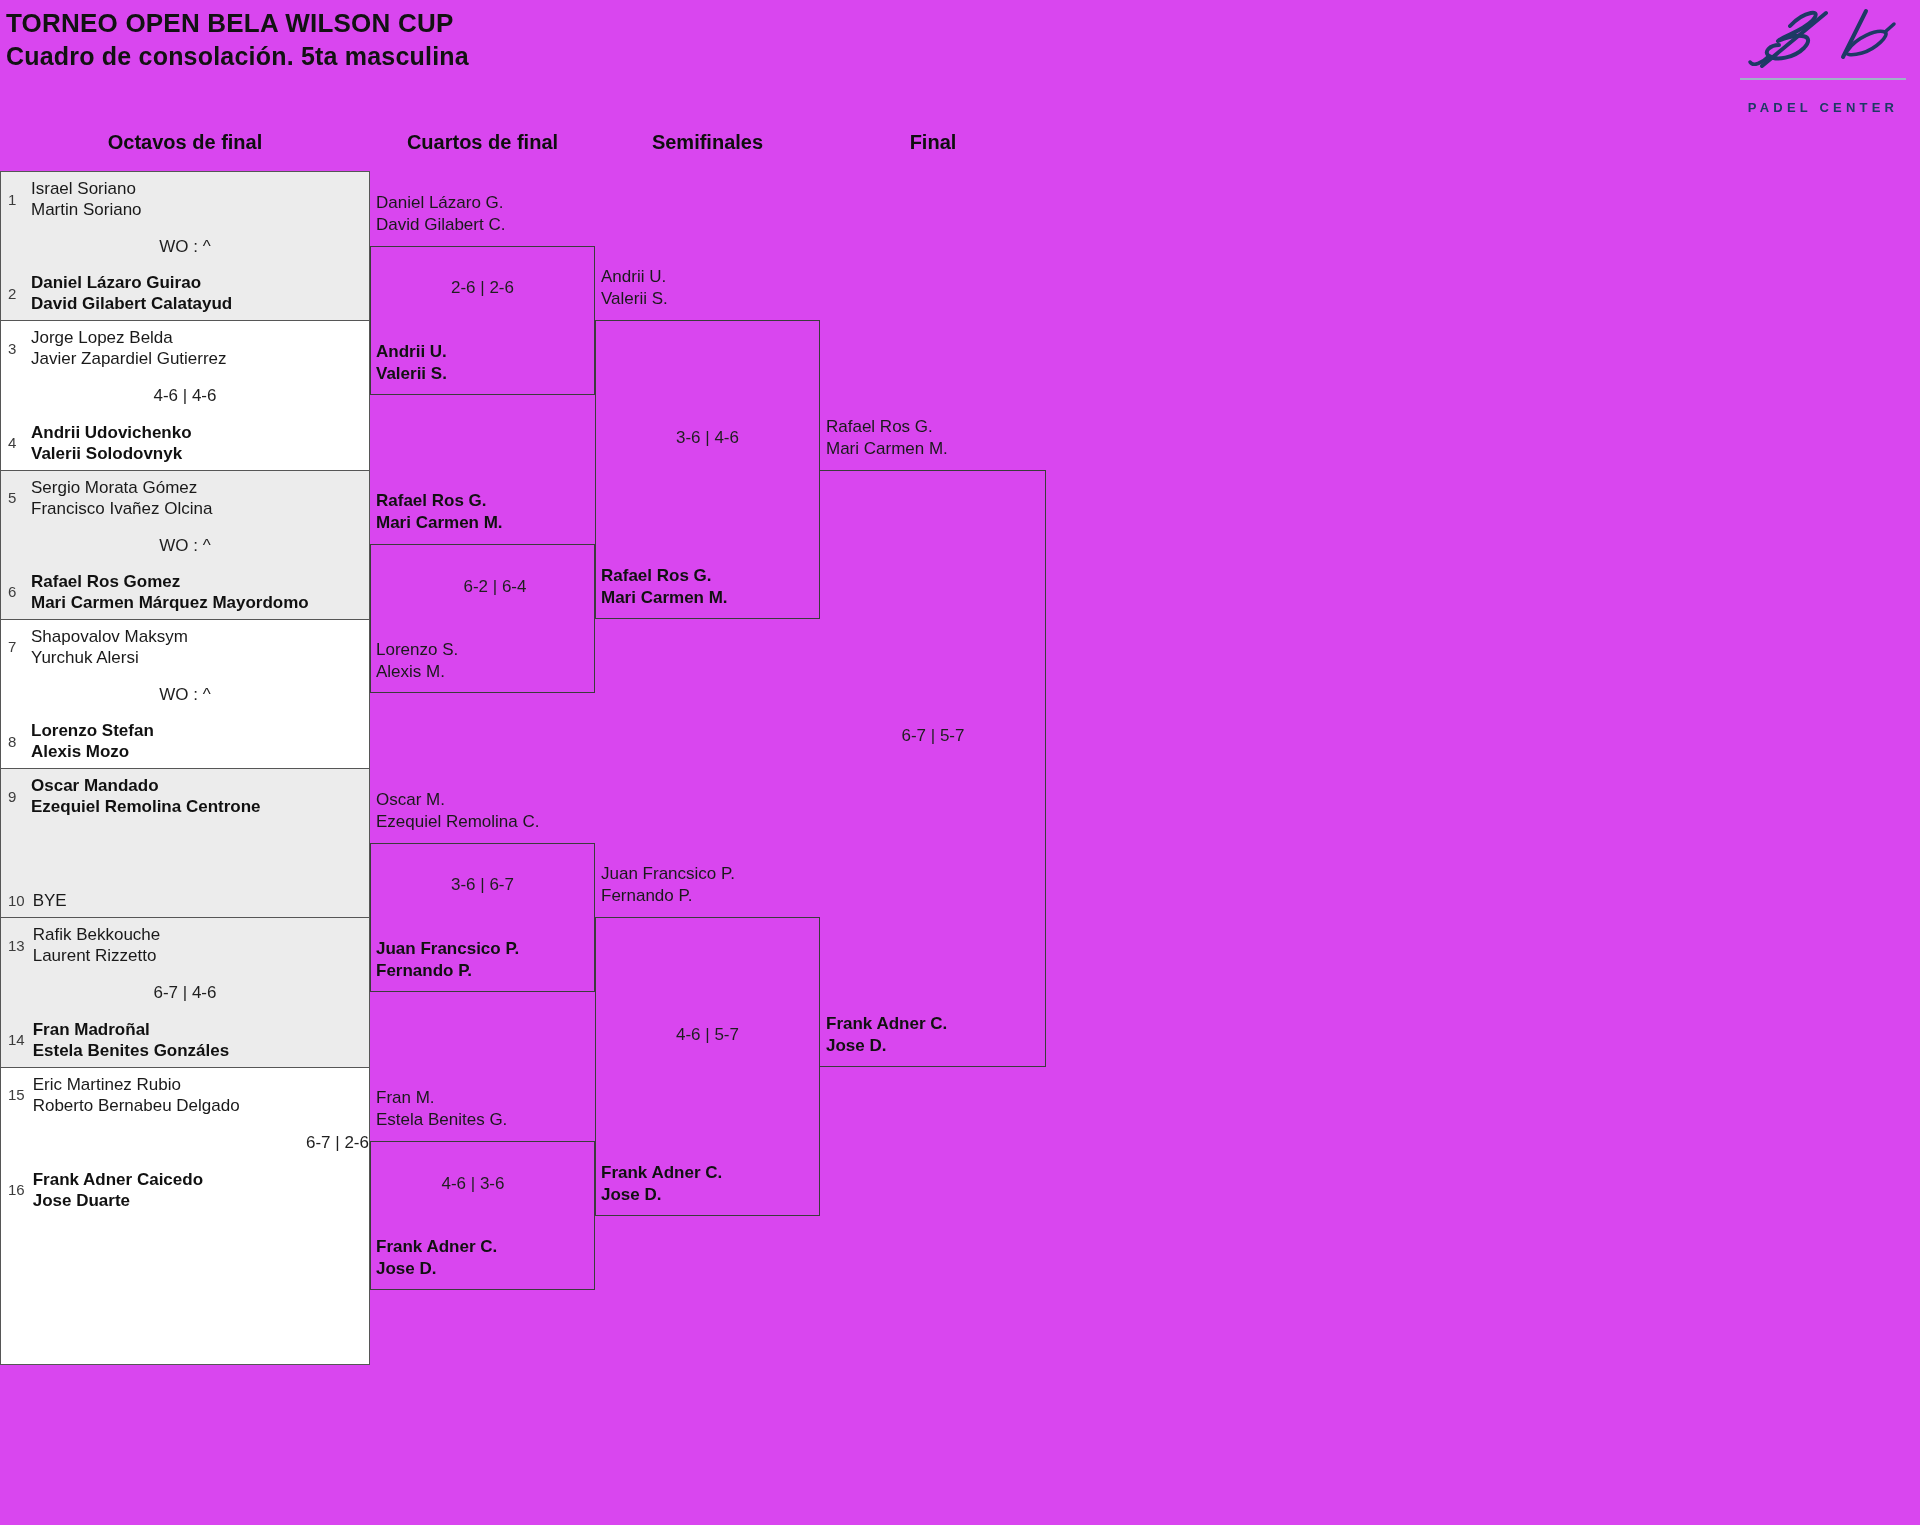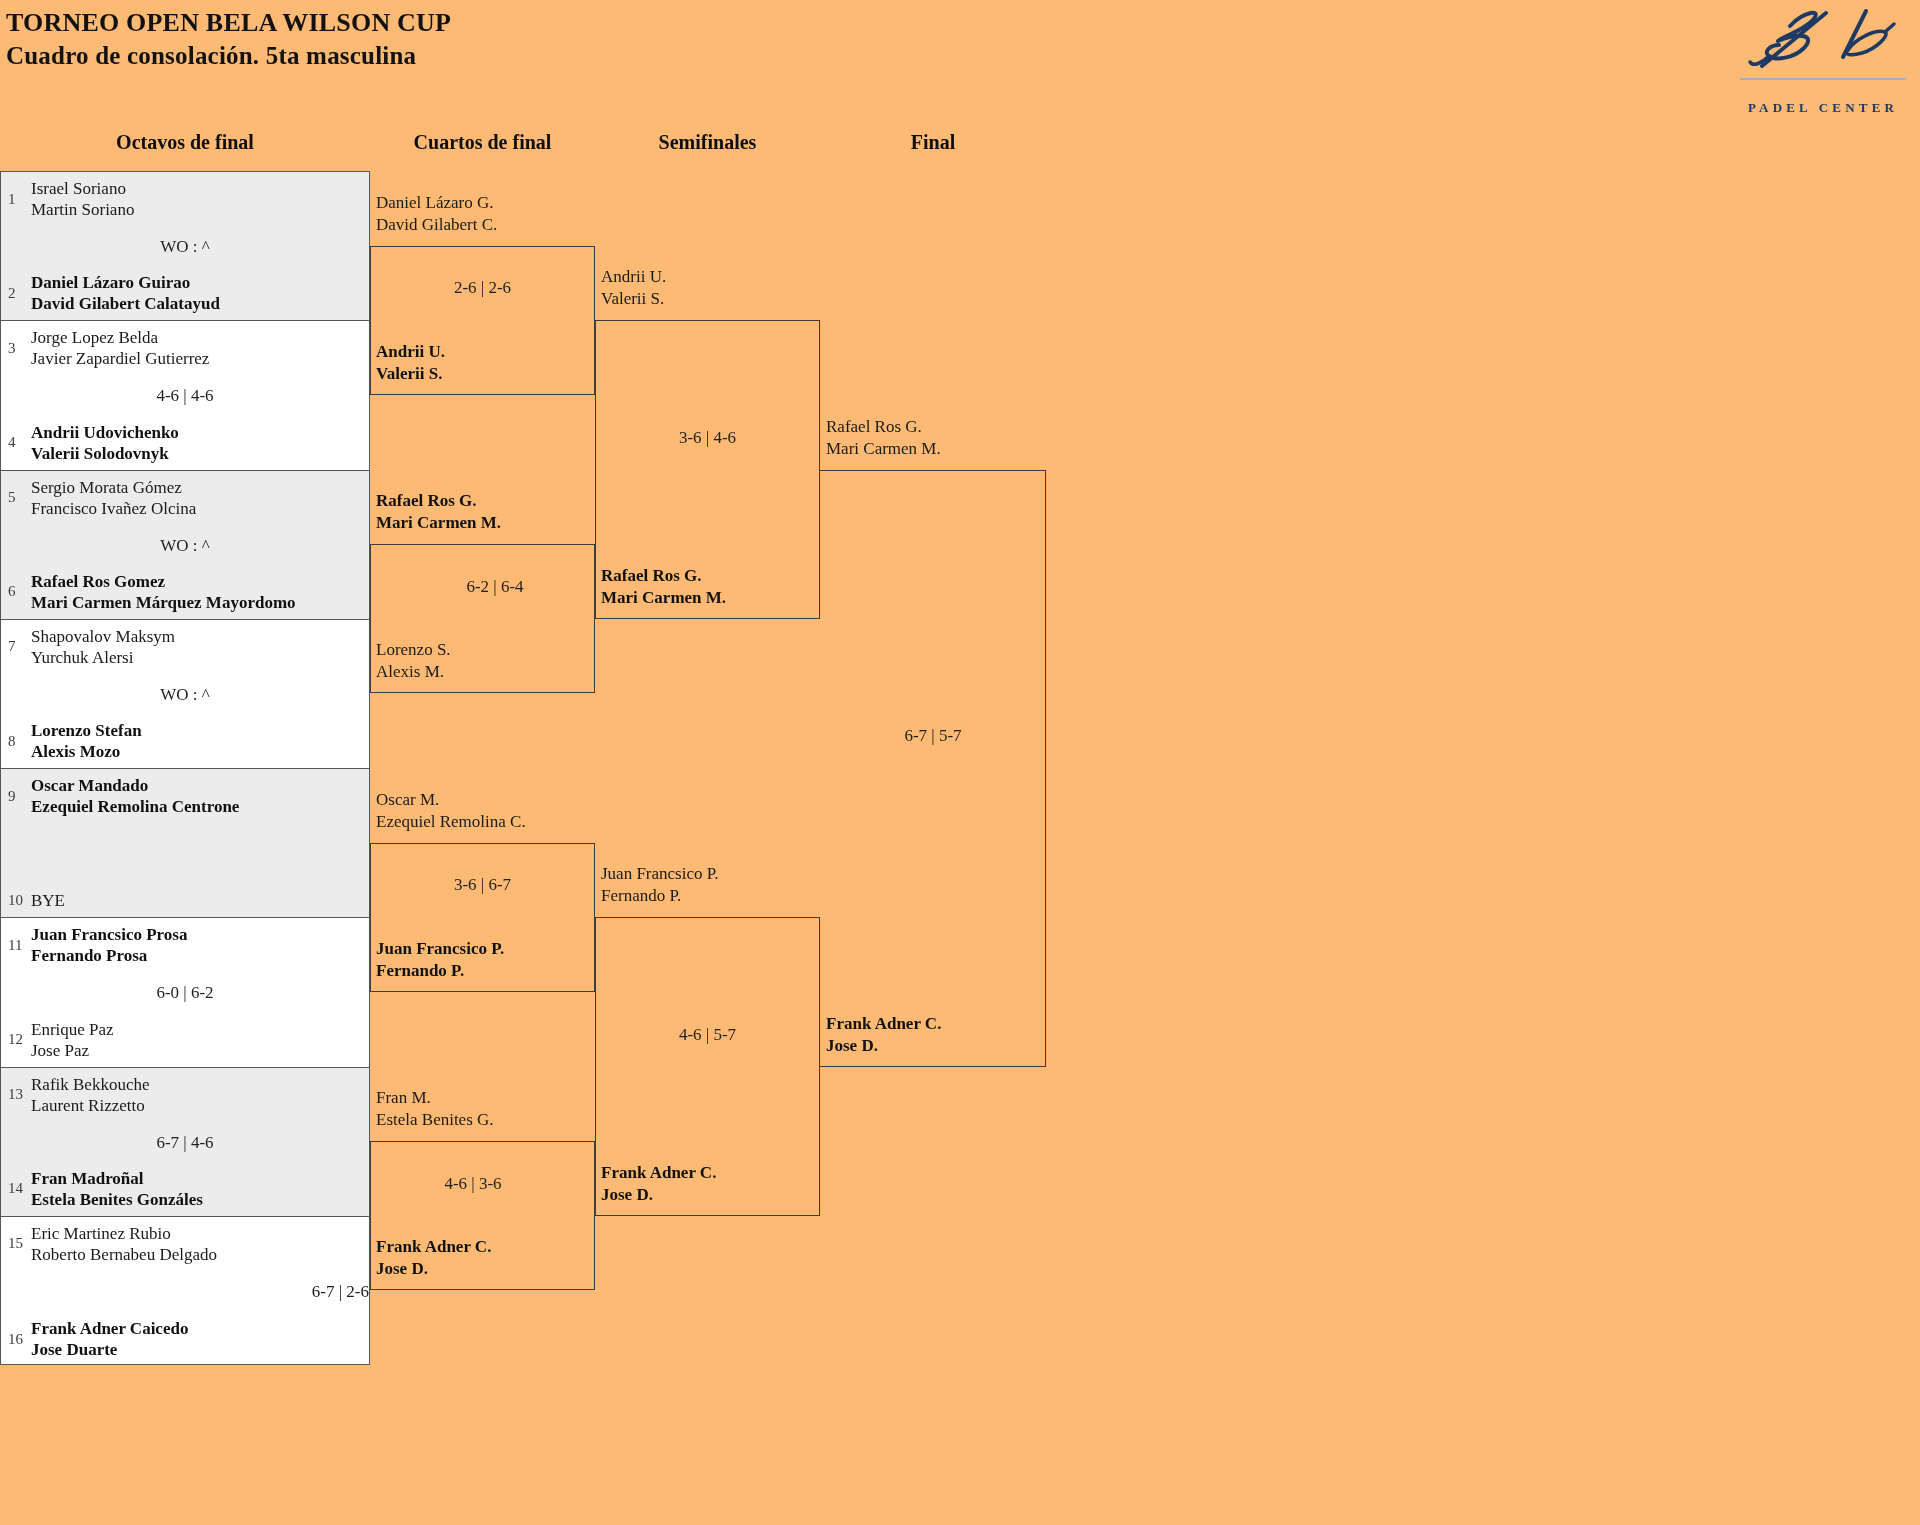--- a/index.html
+++ b/index.html
@@ -6,22 +6,22 @@
     --navy:#1d3a64;
     --logo-line:#9fb3c8;
     --shade:#ececec;
     --pair-border:#565656;
     --box-border:#3c3c3c;
     --ink:#161616;
   }
   *{margin:0;padding:0;box-sizing:border-box;}
   html,body{background:#fff;}
   .page{
-    position:relative;width:1920px;height:1525px;background:#fdba74;overflow:hidden;
-    font-family:Liberation Serif, serif;color:var(--ink);
+    position:relative;width:1920px;height:1525px;background:#d946ef;overflow:hidden;
+    font-family:Liberation Sans, sans-serif;color:var(--ink);
   }
   .title{
     position:absolute;left:6px;top:8px;font-size:26px;font-weight:800;letter-spacing:.2px;color:#121212;
   }
   .subtitle{
     position:absolute;left:6px;top:42px;font-size:25px;font-weight:700;letter-spacing:.2px;color:#121212;
   }
   .logo{position:absolute;top:4px;right:12px;width:170px;text-align:center;}
   .logo svg{display:block;width:170px;height:74px;}
   .sig{stroke:var(--navy);fill:none;stroke-linecap:round;stroke-linejoin:round;}
@@ -156,37 +156,20 @@
               <div>Ezequiel Remolina Centrone</div>
             </div>
           </div>
           <div class="team bottom">
             <div class="seed">10</div>
             <div class="names">
               <div>BYE</div>
             </div>
           </div>
         </div>
-        <div class="pair" style="height: 149.25px;">
-          <div class="team top">
-            <div class="seed">11</div>
-            <div class="names winner">
-              <div>Juan Francsico Prosa</div>
-              <div>Fernando Prosa</div>
-            </div>
-          </div>
-          <div class="team bottom">
-            <div class="seed">12</div>
-            <div class="names">
-              <div>Enrique Paz</div>
-              <div>Jose Paz</div>
-            </div>
-          </div>
-          <div class="pair-score" style="left: 0px; right: 0px; top: 64.125px;">6-0 | 6-2</div>
-        </div>
         <div class="pair shaded" style="height: 149.25px;">
           <div class="team top">
             <div class="seed">13</div>
             <div class="names">
               <div>Rafik Bekkouche</div>
               <div>Laurent Rizzetto</div>
             </div>
           </div>
           <div class="team bottom">
             <div class="seed">14</div>

